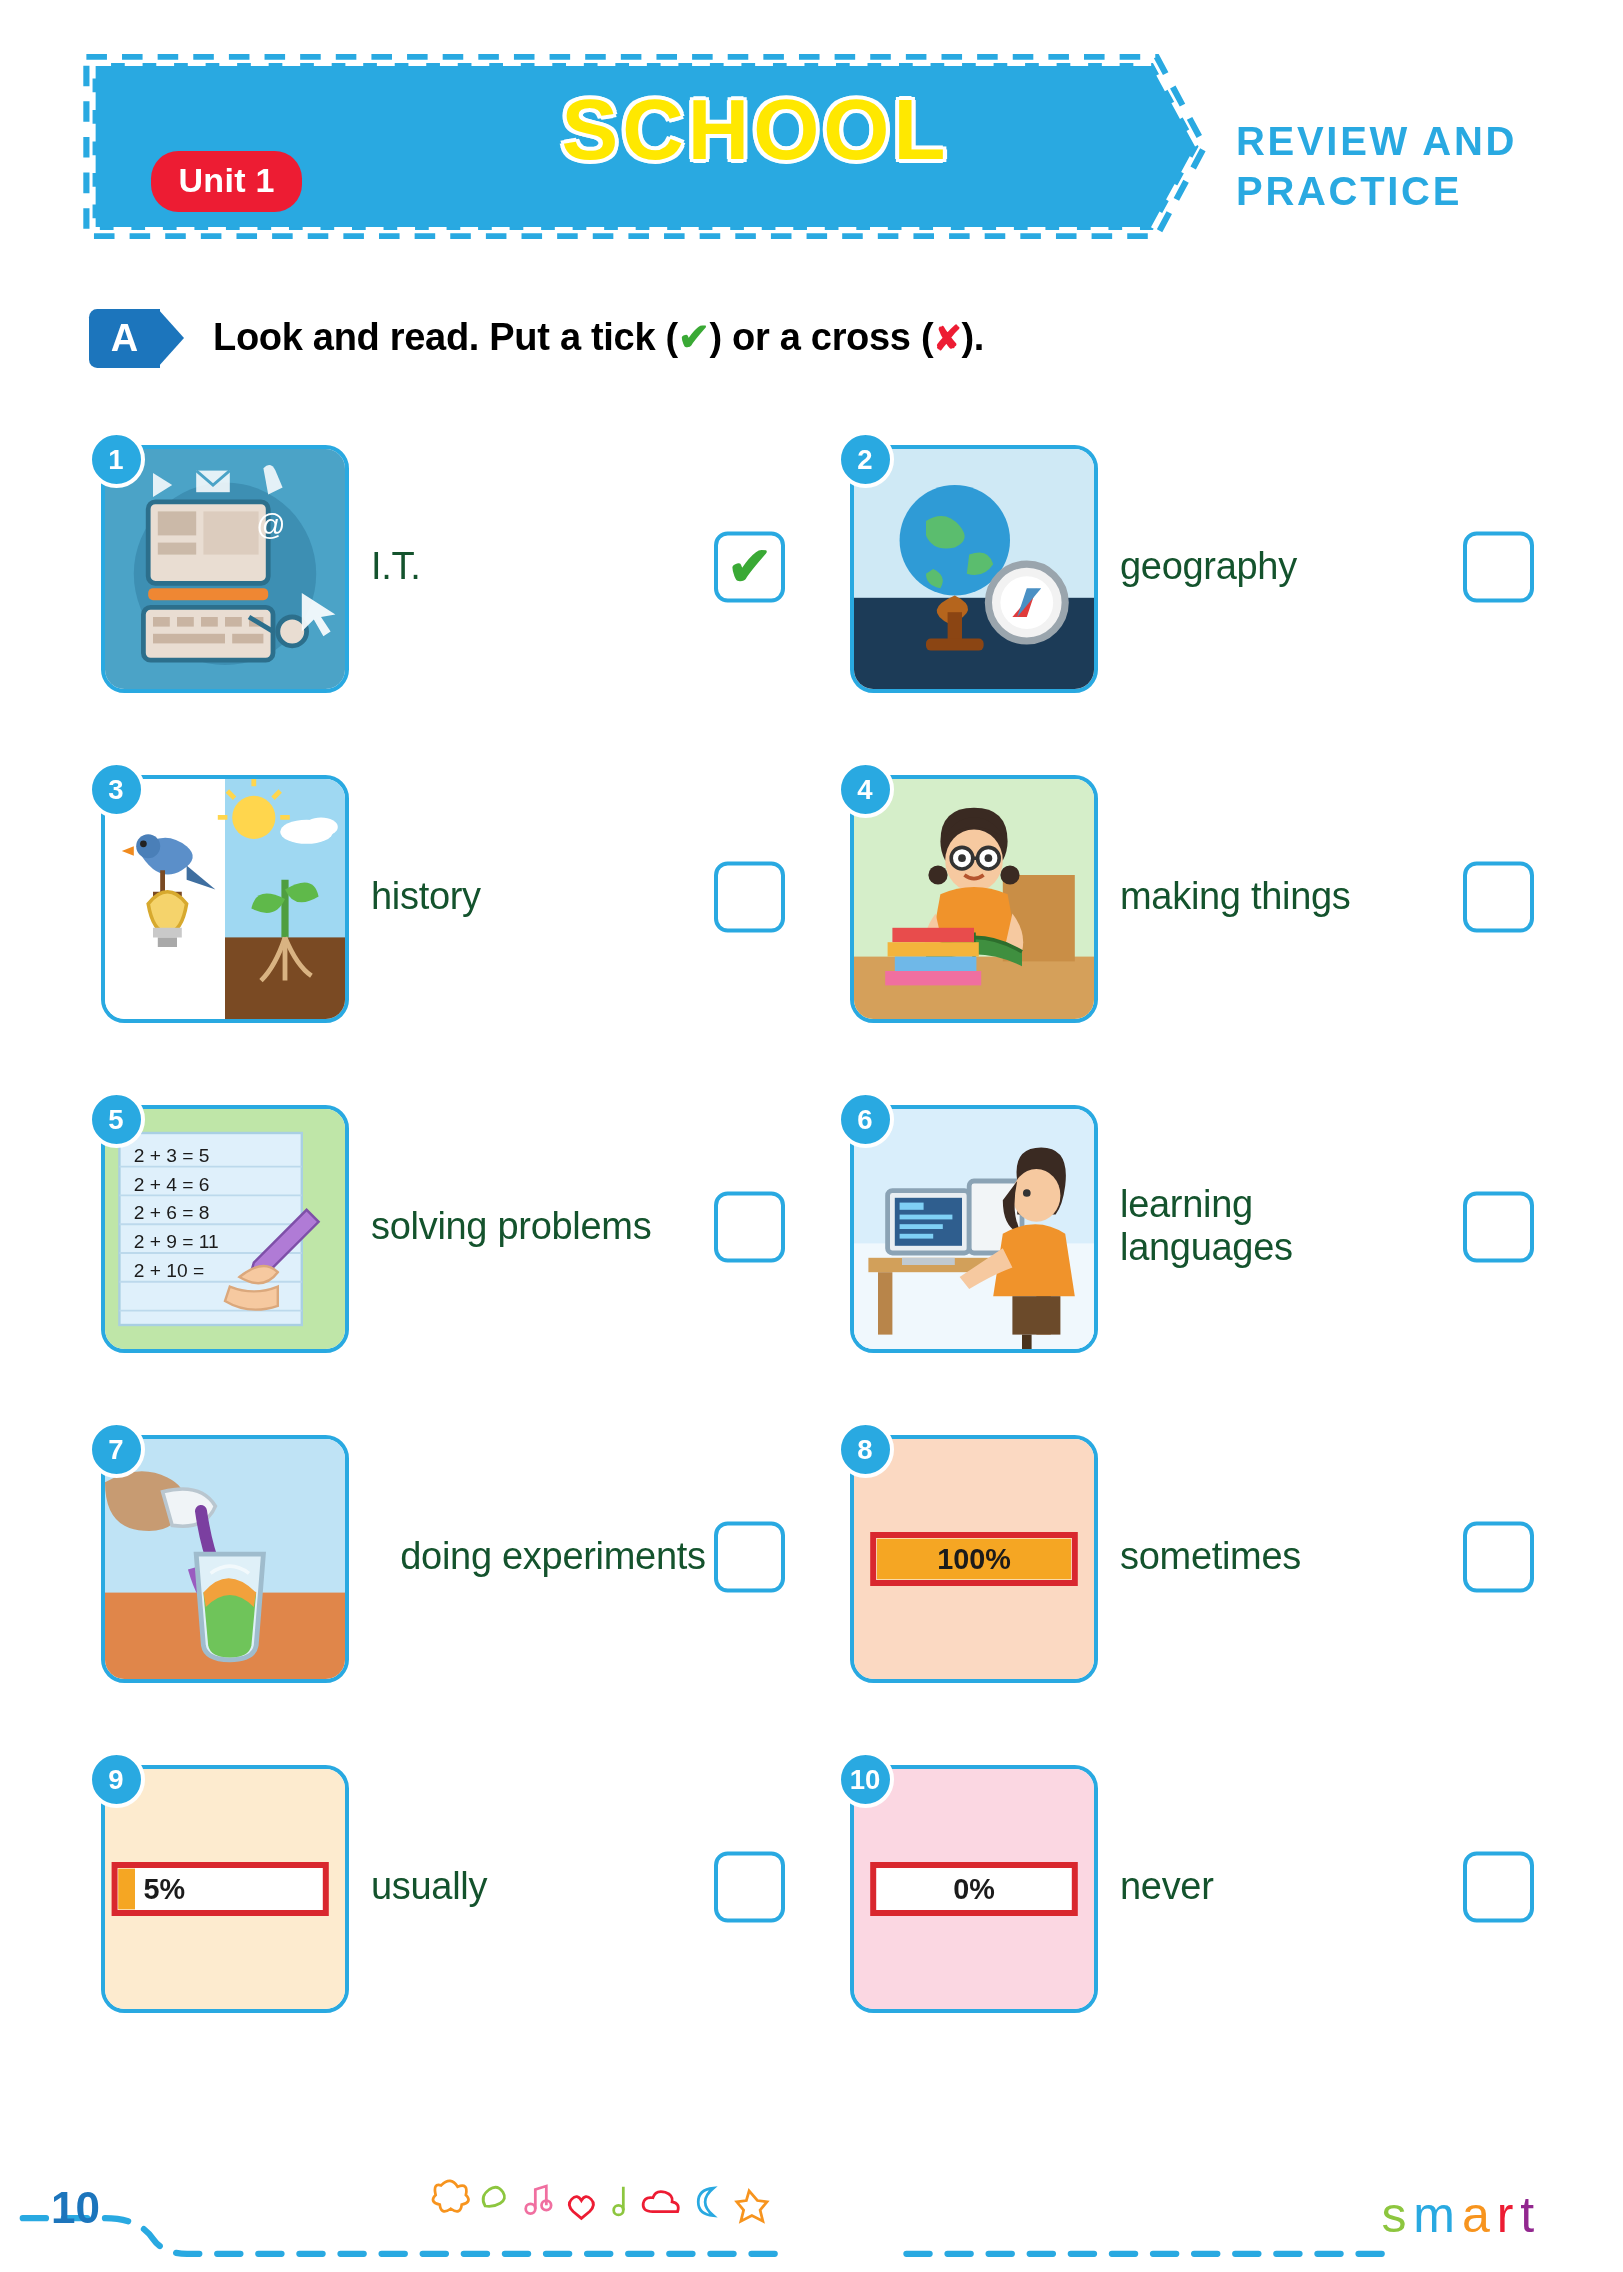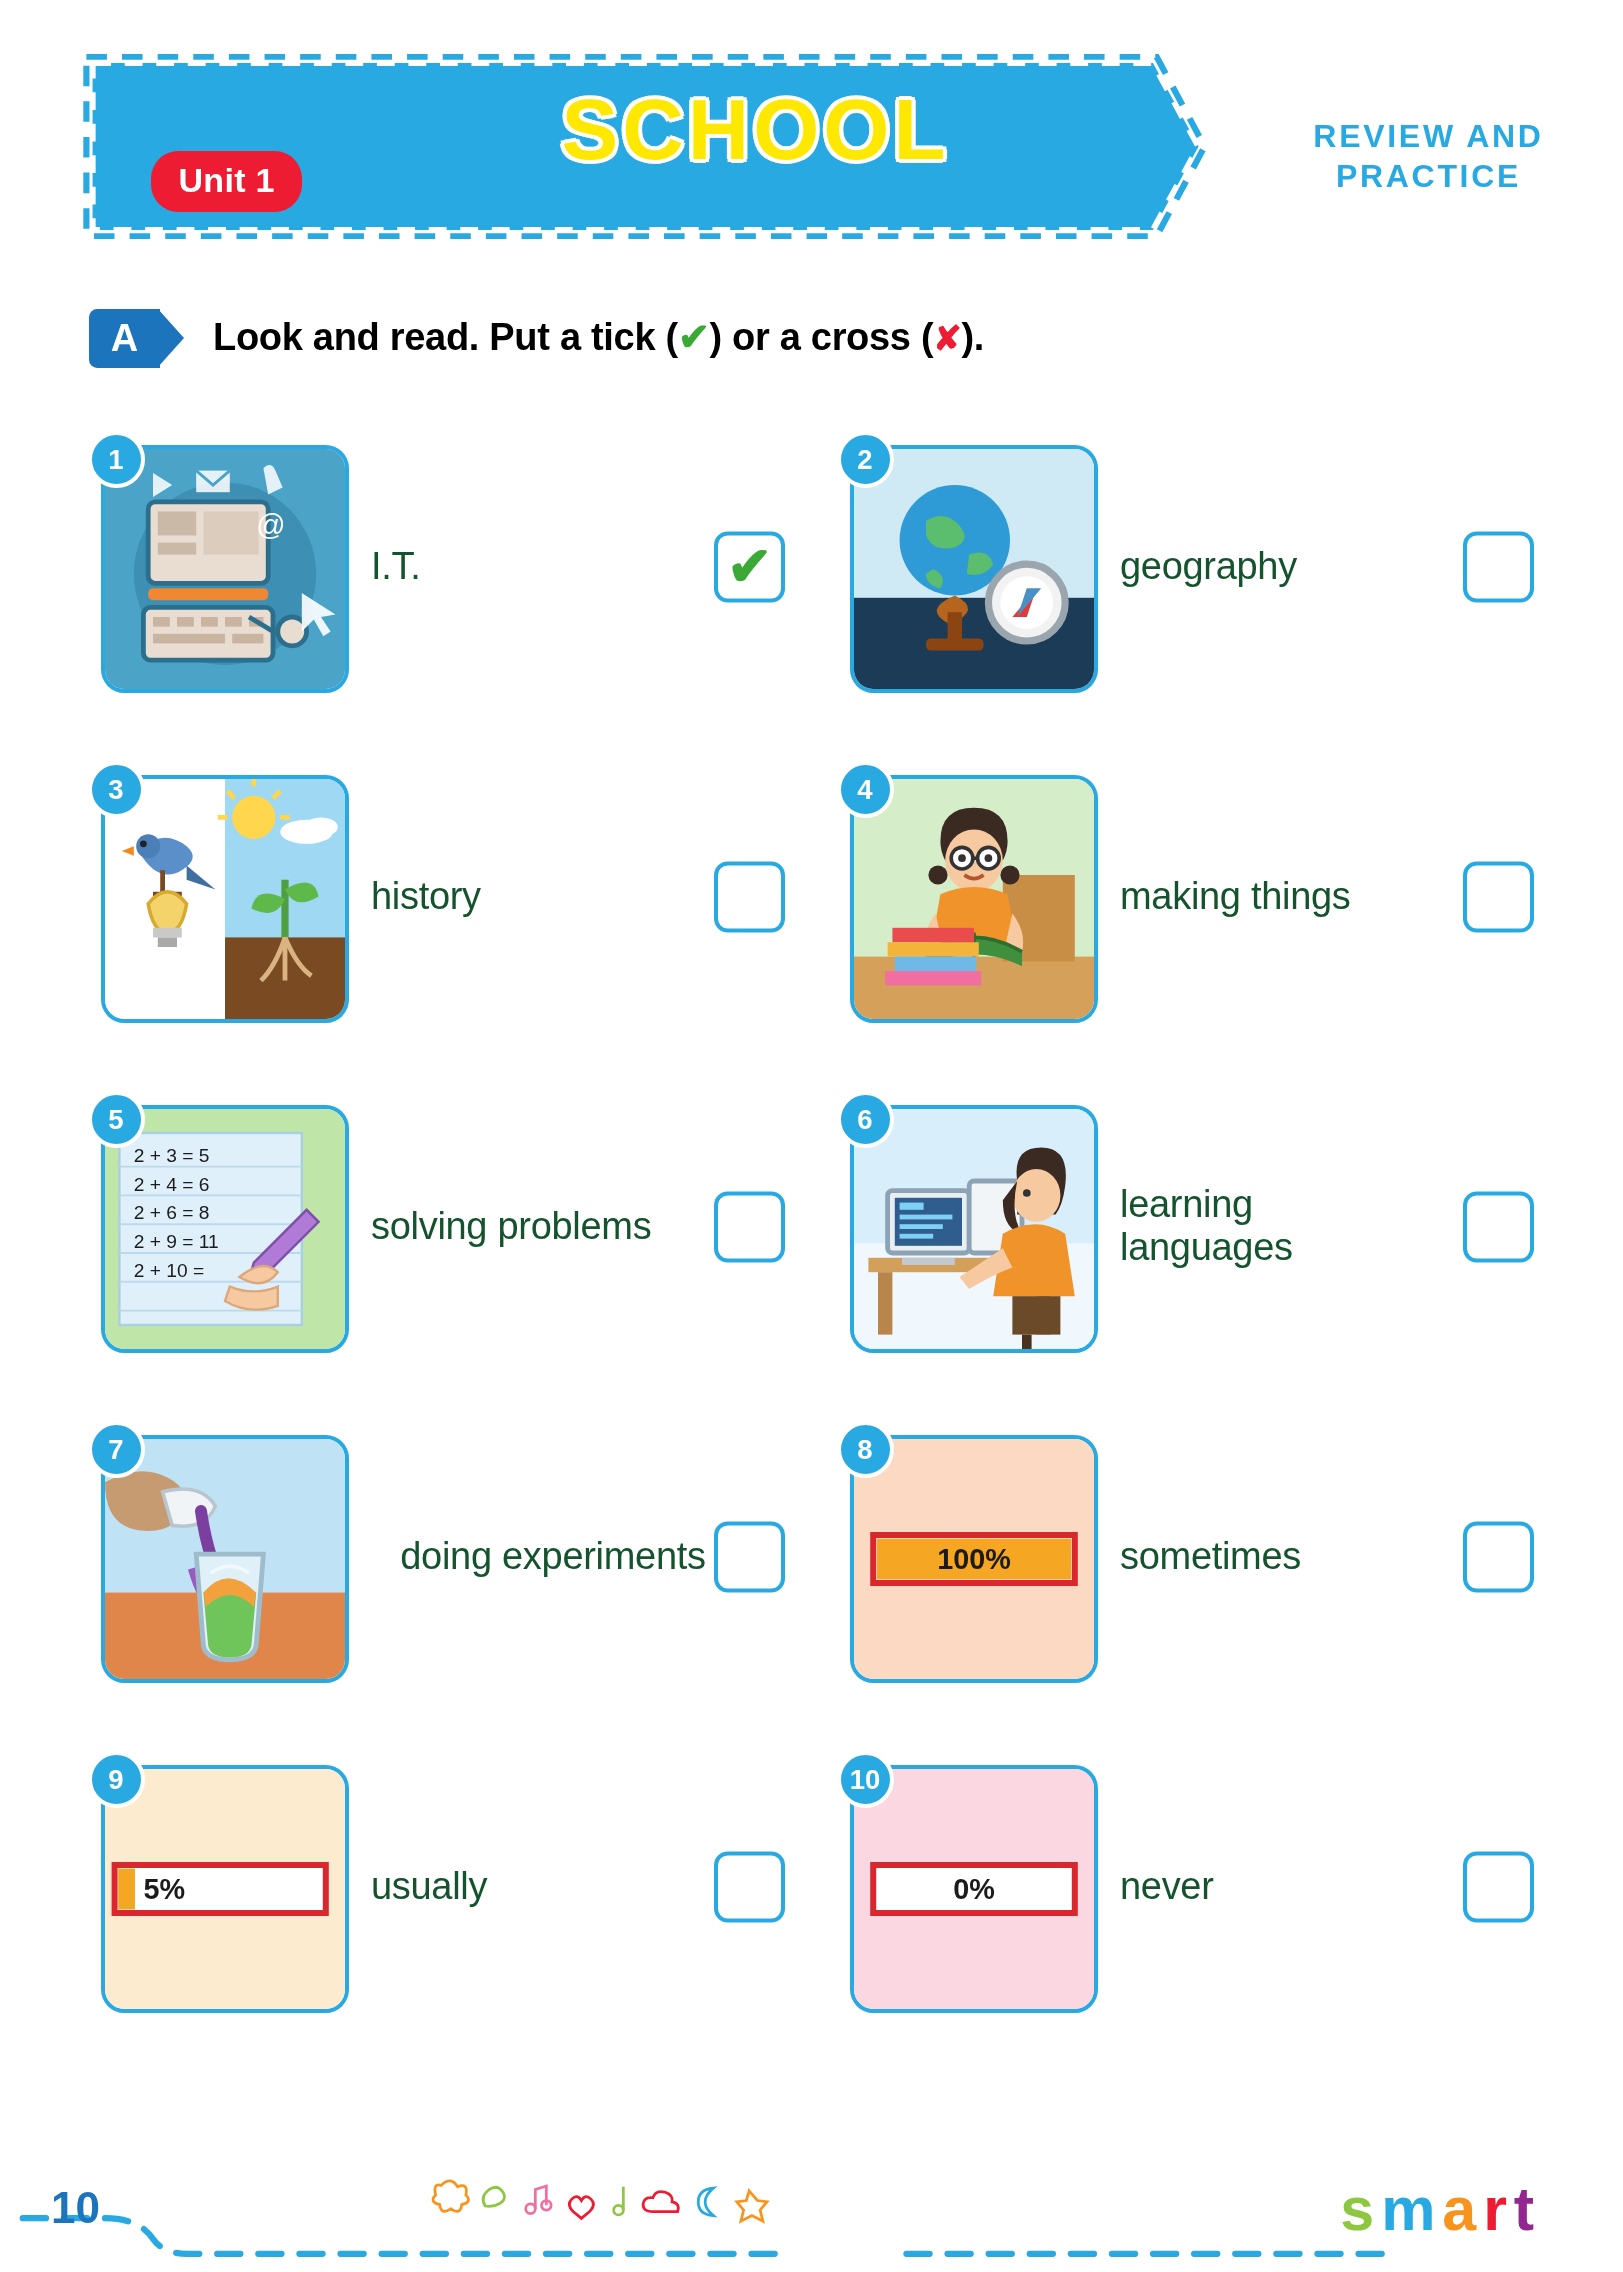--- a/index.html
+++ b/index.html
@@ -59,23 +59,23 @@
       -3.4px -3.4px 0 #ffffff, 3.4px -3.4px 0 #ffffff,
       -3.4px  3.4px 0 #ffffff, 3.4px  3.4px 0 #ffffff,
       0 -4.1px 0 #ffffff, 0 4.1px 0 #ffffff,
       -4.1px 0 0 #ffffff, 4.1px 0 0 #ffffff;
   }
   .review-practice {
     position: absolute;
     left: 1154px;
     top: 62px;
     width: 385px;
-    text-align: center;
+    text-align: left;
     color: #29a9e1;
-    font-size: 32px;
+    font-size: 40px;
     font-weight: bold;
     letter-spacing: 2.7px;
     line-height: 1.25;
   }
 
   
   .section-a {
     position: absolute;
     left: 82px;
     top: 309px;
@@ -223,22 +223,22 @@
     left: 51px;
     bottom: 40px;
     font-size: 44px;
     font-weight: bold;
     color: #1c75bc;
   }
   .smart-logo {
     position: absolute;
     right: 82px;
     bottom: 33px;
-    font-size: 61px;
-    font-weight: bold;
+    font-size: 50px;
+    font-weight: normal;
     letter-spacing: 6.9px;
     line-height: 1;
   }
   .smart-logo span:nth-child(1){ color:#8dc63f; }
   .smart-logo span:nth-child(2){ color:#29a9e1; }
   .smart-logo span:nth-child(3){ color:#f7941e; }
   .smart-logo span:nth-child(4){ color:#ed1c33; }
   .smart-logo span:nth-child(5){ color:#92278f; }
   .footer-icons {
     position: absolute;

